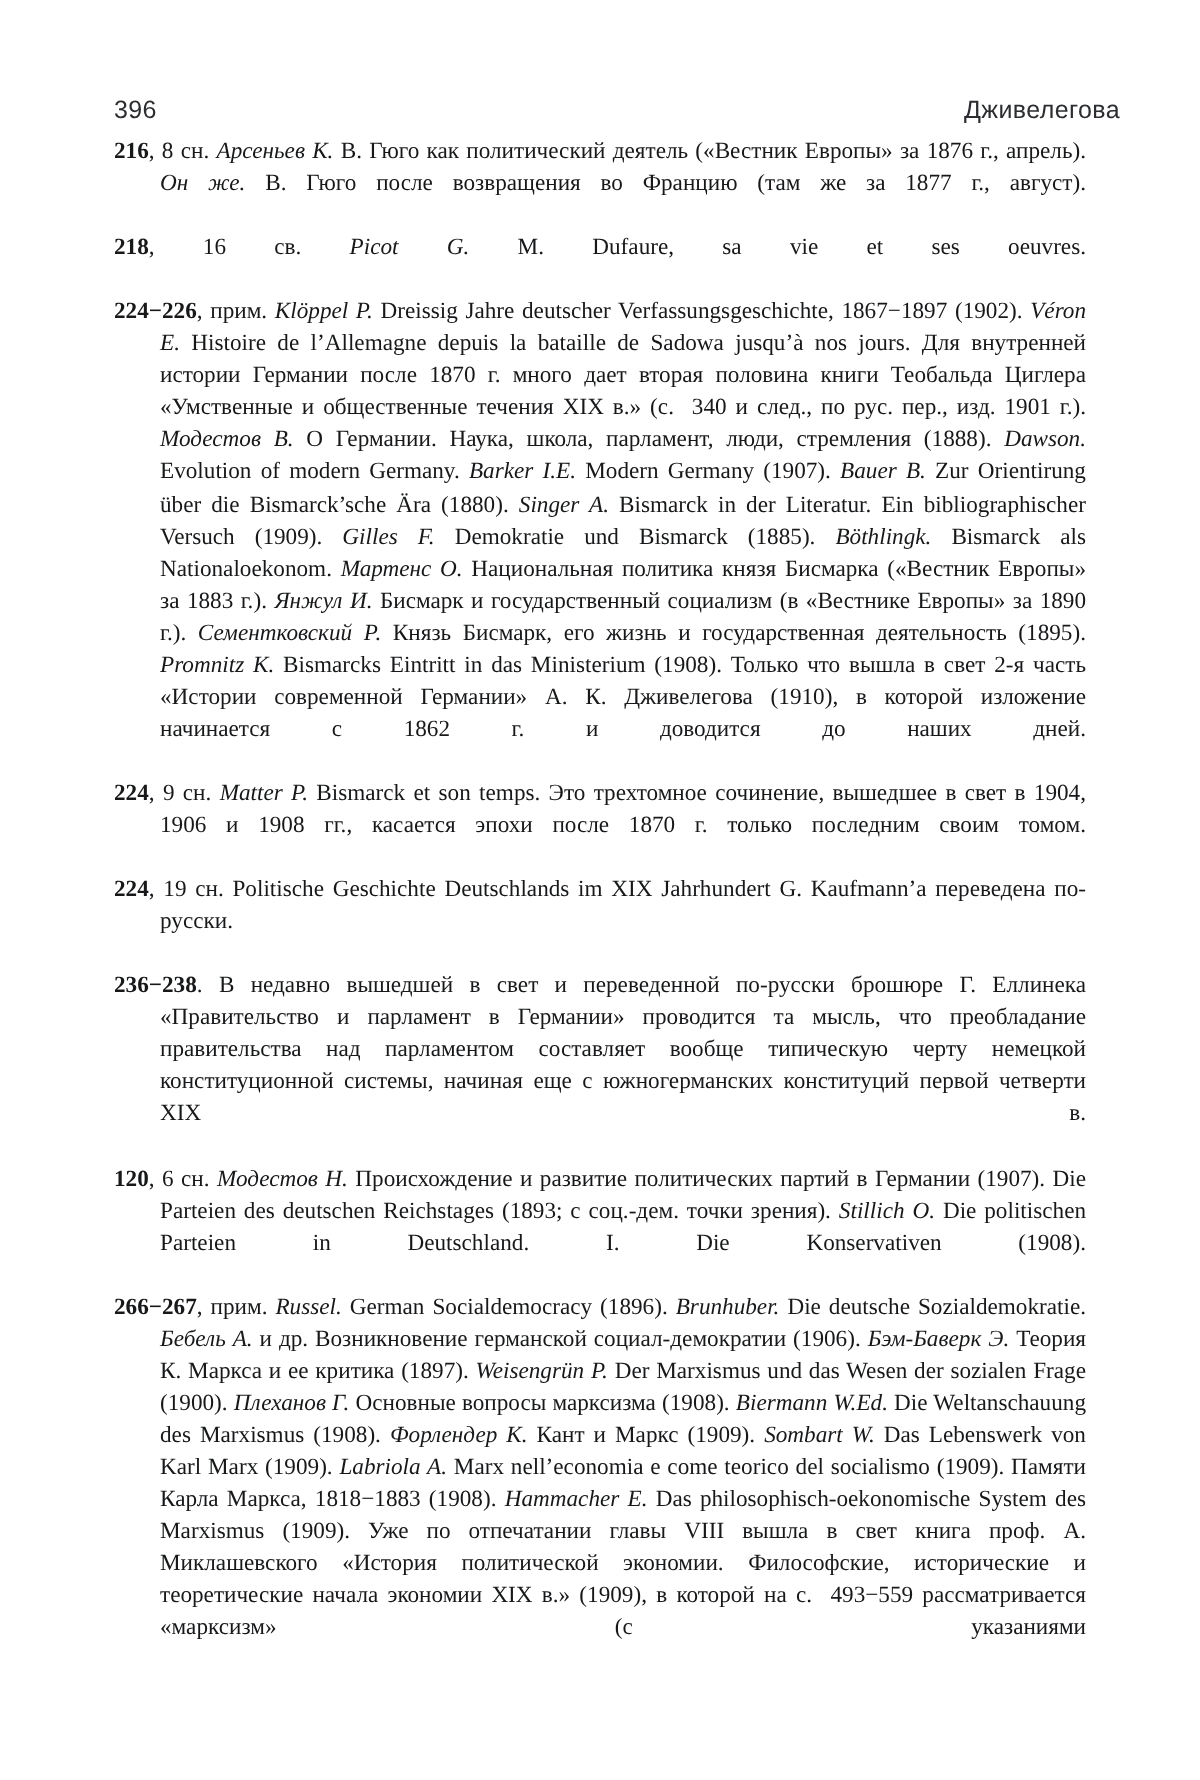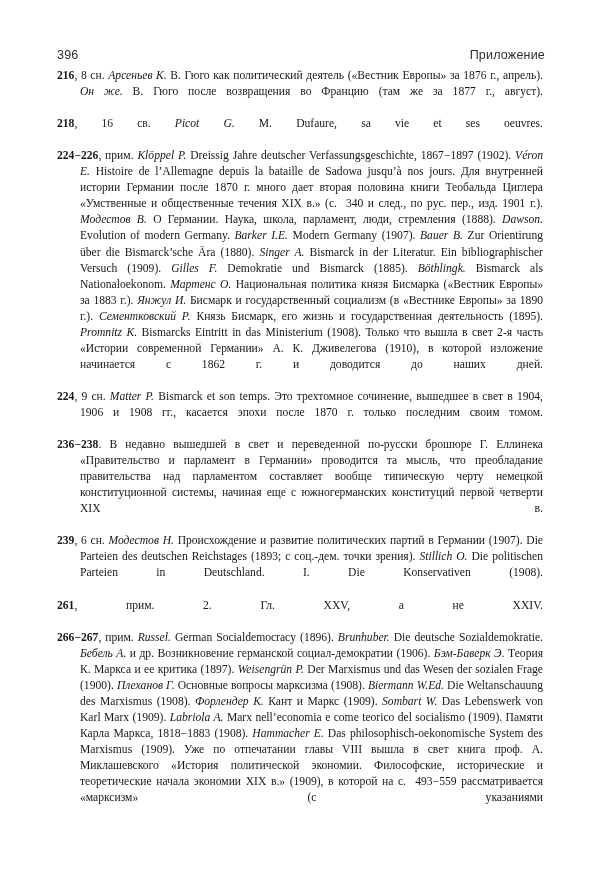--- a/index.html
+++ b/index.html
@@ -22,21 +22,21 @@
     height: 890px;
     box-sizing: border-box;
     padding: 0;
     overflow: hidden;
   }
 
   
   .running-head {
     position: absolute;
     left: 57px;
-    right: 55px;
+    right: 40px;
     top: 48px;
     display: flex;
     justify-content: space-between;
     align-items: baseline;
     font-family: "Liberation Sans", "DejaVu Sans", sans-serif;
     font-size: 12.5px;
     letter-spacing: 0.2px;
     color: #2b2d30;
   }
   .running-head .folio { }
@@ -78,27 +78,27 @@
     width: 100%;
   }
 </style>
 </head>
 <body>
 
 <div class="page">
 
   <div class="running-head">
     <span class="folio">396</span>
-    <span class="title">Приложение</span>
+    <span class="title">Дживелегова</span>
   </div>
 
   <div class="notes" id="notes-container">
       <p class="note"><span class="lead">216</span>, 8 сн. <i>Арсеньев К.</i> В. Гюго как политический деятель («Вестник Европы» за 1876 г., апрель). <i>Он же.</i> В. Гюго после возвращения во Францию (там же за 1877 г., август).</p>
       <p class="note"><span class="lead">218</span>, 16 св. <i>Picot G.</i> M. Dufaure, sa vie et ses oeuvres.</p>
       <p class="note"><span class="lead">224−226</span>, прим. <i>Klöppel P.</i> Dreissig Jahre deutscher Verfassungsgeschichte, 1867−1897 (1902). <i>Véron E.</i> Histoire de l’Allemagne depuis la bataille de Sadowa jusqu’à nos jours. Для внутренней истории Германии после 1870 г. много дает вторая половина книги Теобальда Циглера «Умственные и общественные течения XIX в.» (с.&nbsp; 340 и след., по рус. пер., изд. 1901 г.). <i>Модестов В.</i> О Германии. Наука, школа, парламент, люди, стремления (1888). <i>Dawson.</i> Evolution of modern Germany. <i>Barker I.E.</i> Modern Germany (1907). <i>Bauer B.</i> Zur Orientirung über die Bismarck’sche Ära (1880). <i>Singer A.</i> Bismarck in der Literatur. Ein bibliographischer Versuch (1909). <i>Gilles F.</i> Demokratie und Bismarck (1885). <i>Böthlingk.</i> Bismarck als Nationaloekonom. <i>Мартенс О.</i> Национальная политика князя Бисмарка («Вестник Европы» за 1883 г.). <i>Янжул И.</i> Бисмарк и государственный социализм (в «Вестнике Европы» за 1890 г.). <i>Сементковский Р.</i> Князь Бисмарк, его жизнь и государственная деятельность (1895). <i>Promnitz K.</i> Bismarcks Eintritt in das Ministerium (1908). Только что вышла в свет 2-я часть «Истории современной Германии» А. К. Дживелегова (1910), в которой изложение начинается с 1862 г. и доводится до наших дней.</p>
       <p class="note"><span class="lead">224</span>, 9 сн. <i>Matter P.</i> Bismarck et son temps. Это трехтомное сочинение, вышедшее в свет в 1904, 1906 и 1908 гг., касается эпохи после 1870 г. только последним своим томом.</p>
+      <p class="note"><span class="lead">224</span>, 19 сн. Politische Geschichte Deutschlands im XIX Jahrhundert G. Kaufmann’a переведена по-русски.</p>
       <p class="note"><span class="lead">236−238</span>. В недавно вышедшей в свет и переведенной по-русски брошюре Г. Еллинека «Правительство и парламент в Германии» проводится та мысль, что преобладание правительства над парламентом составляет вообще типическую черту немецкой конституционной системы, начиная еще с южногерманских конституций первой четверти XIX в.</p>
-      <p class="note"><span class="lead">239</span>, 6 сн. <i>Модестов Н.</i> Происхождение и развитие политических партий в Германии (1907). Die Parteien des deutschen Reichstages (1893; с соц.-дем. точки зрения). <i>Stillich O.</i> Die politischen Parteien in Deutschland. I. Die Konservativen (1908).</p>
-      <p class="note"><span class="lead">261</span>, прим. 2. Гл. XXV, а не XXIV.</p>
+      <p class="note"><span class="lead">120</span>, 6 сн. <i>Модестов Н.</i> Происхождение и развитие политических партий в Германии (1907). Die Parteien des deutschen Reichstages (1893; с соц.-дем. точки зрения). <i>Stillich O.</i> Die politischen Parteien in Deutschland. I. Die Konservativen (1908).</p>
       <p class="note"><span class="lead">266−267</span>, прим. <i>Russel.</i> German Socialdemocracy (1896). <i>Brunhuber.</i> Die deutsche Sozialdemokratie. <i>Бебель А.</i> и др. Возникновение германской социал-демократии (1906). <i>Бэм-Баверк Э.</i> Теория К. Маркса и ее критика (1897). <i>Weisengrün P.</i> Der Marxismus und das Wesen der sozialen Frage (1900). <i>Плеханов Г.</i> Основные вопросы марксизма (1908). <i>Biermann W.Ed.</i> Die Weltanschauung des Marxismus (1908). <i>Форлендер К.</i> Кант и Маркс (1909). <i>Sombart W.</i> Das Lebenswerk von Karl Marx (1909). <i>Labriola A.</i> Marx nell’economia e come teorico del socialismo (1909). Памяти Карла Маркса, 1818−1883 (1908). <i>Hammacher E.</i> Das philosophisch-oekonomische System des Marxismus (1909). Уже по отпечатании главы VIII вышла в свет книга проф. А. Миклашевского «История политической экономии. Философские, исторические и теоретические начала экономии XIX в.» (1909), в которой на с.&nbsp; 493−559 рассматривается «марксизм» (с указаниями</p>
     </div>
 
 </div>
 
 </body></html>

